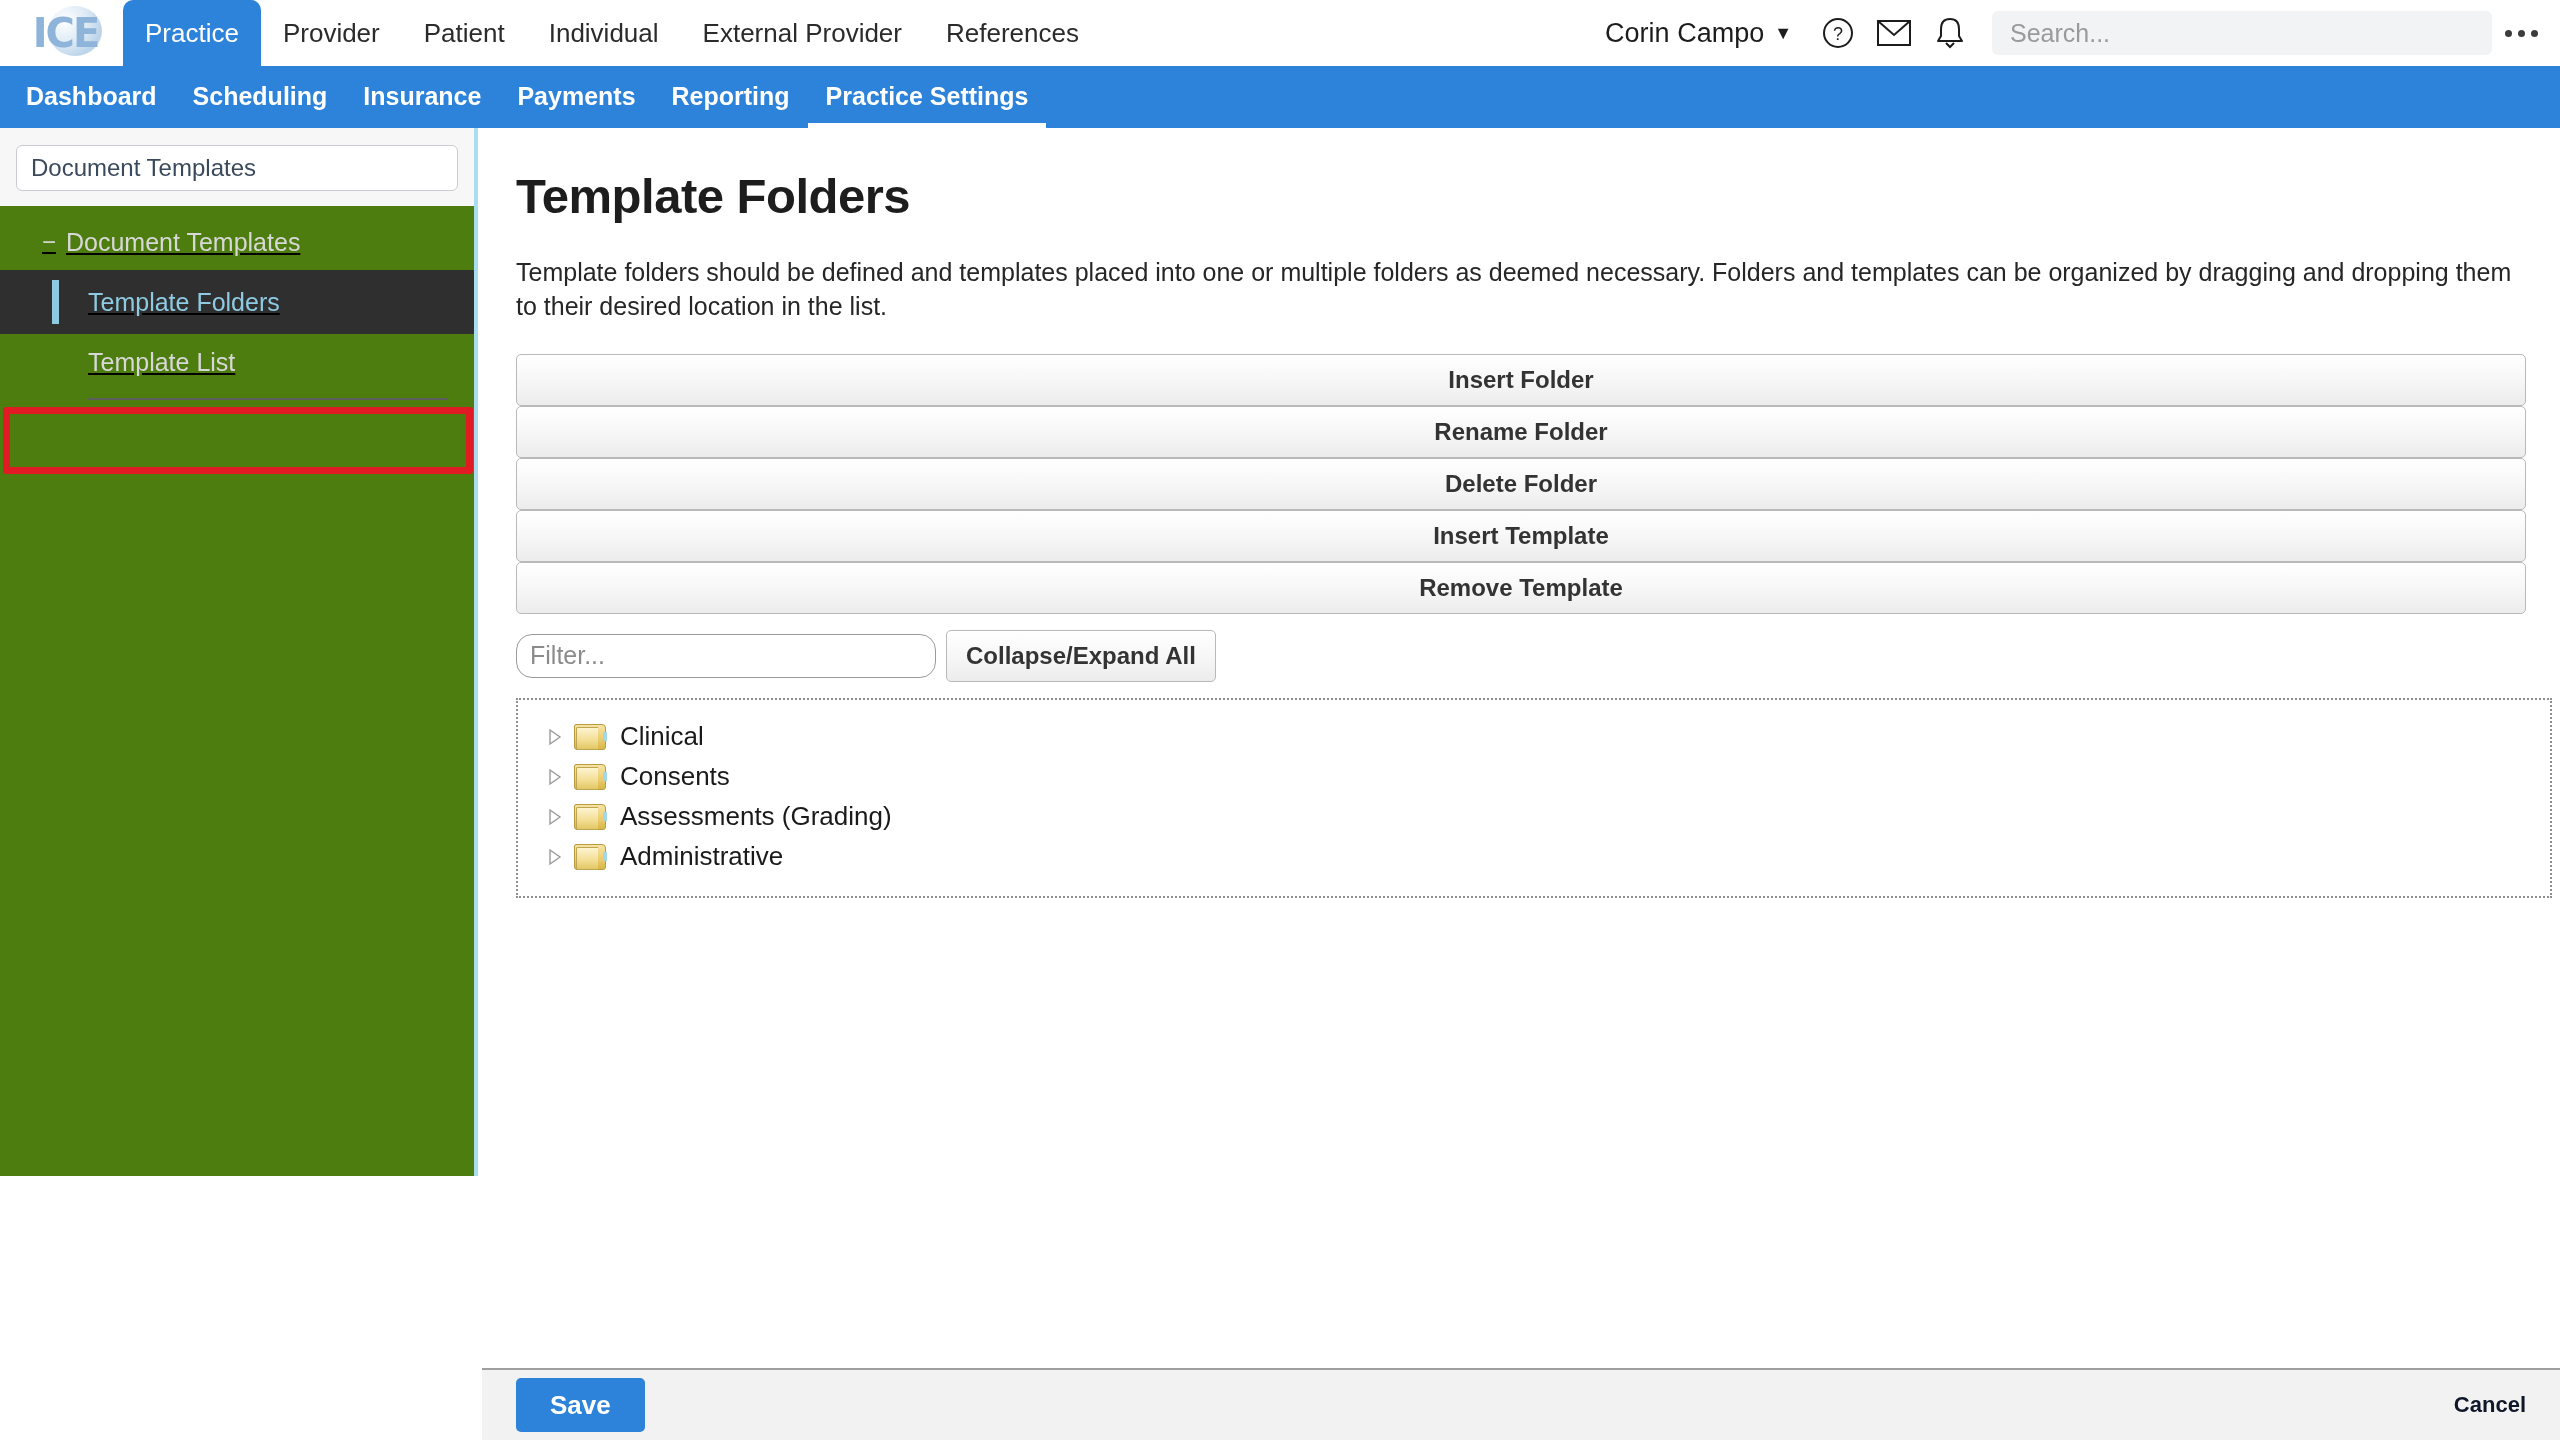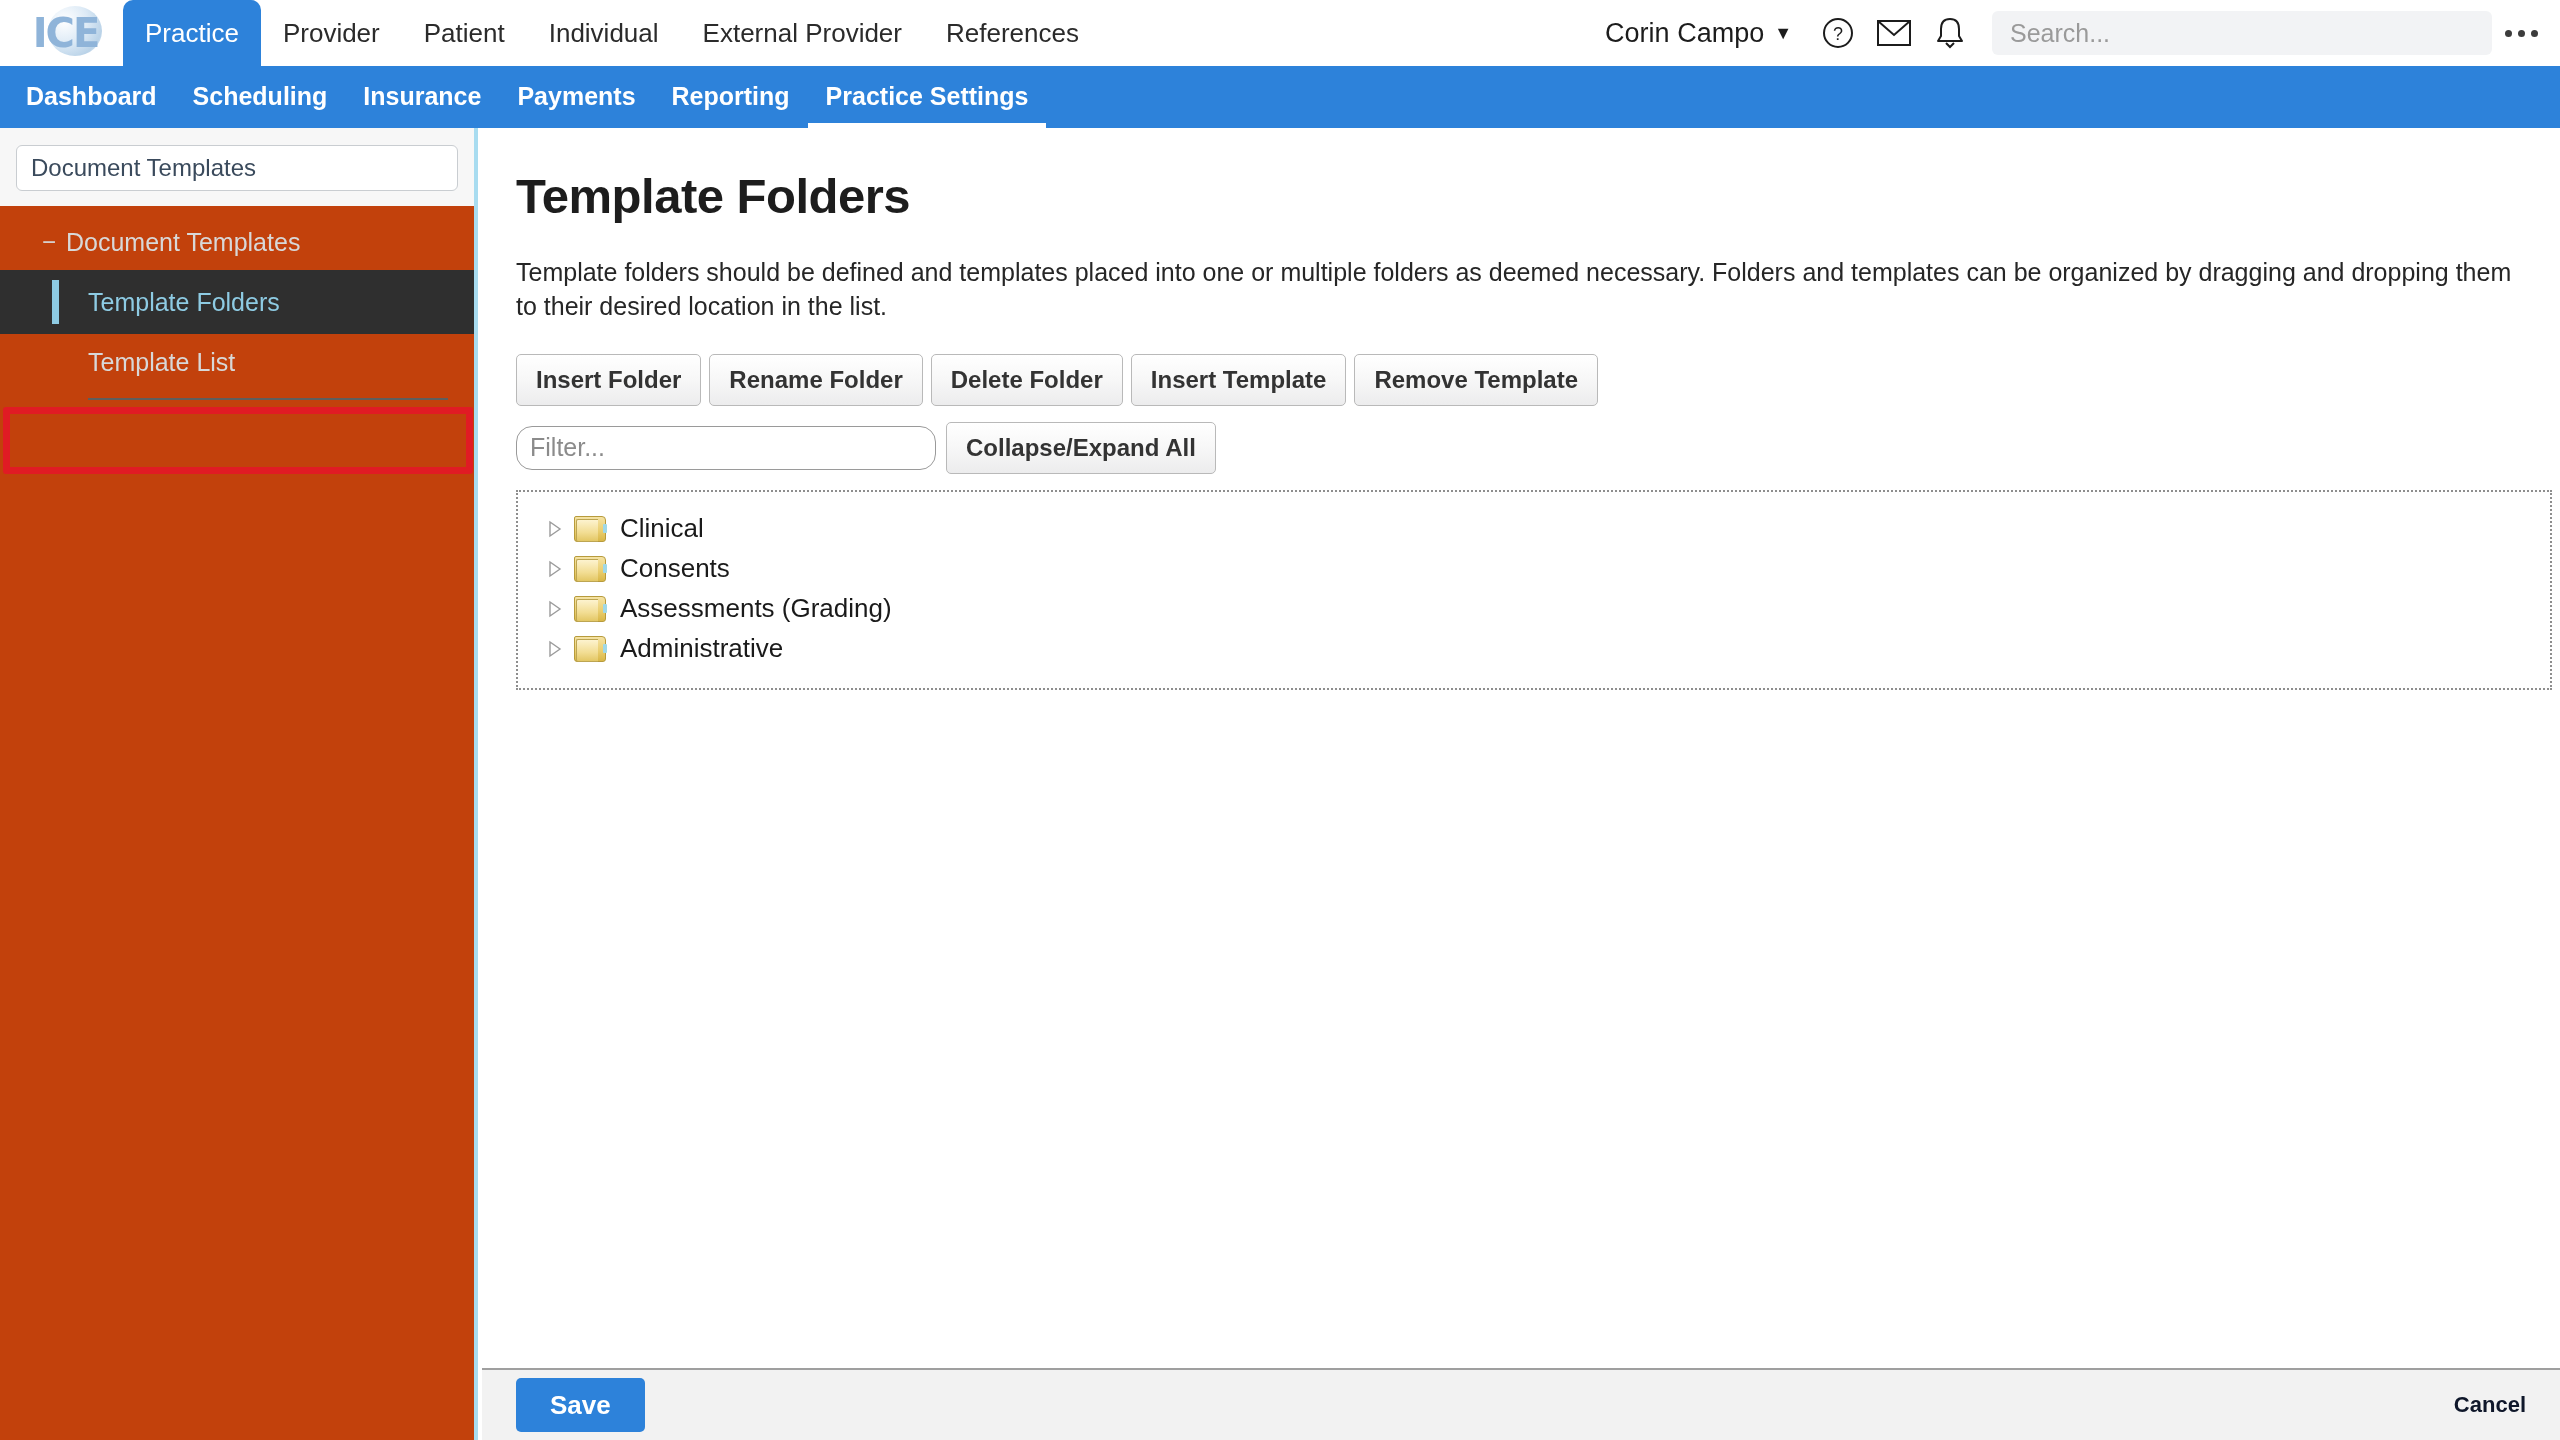--- a/index.html
+++ b/index.html
@@ -142,23 +142,24 @@
     font-weight: bold;
   }
   .snav-item.active {
     border-bottom: 5px solid #ffffff;
   }
 
   
   #sidebar {
     position: absolute;
     left: 0; top: 128px;
-    width: 478px; height: 1312px;
-    background: #c2410c;
+    width: 478px; height: 1048px;
+    background: #4d7c0f;
     border-right: 4px solid #a8dcf0;
+    text-decoration: underline;
   }
   #sidebar-search-wrap {
     background: #f7f7f7;
     padding: 17px 16px 16px 16px;
     height: 78px;
   }
   #sidebar-search {
     width: 100%; height: 46px;
     border: 1px solid #c9cdd1;
     border-radius: 6px;
@@ -248,21 +249,21 @@
     margin-top: 32px;
     font-size: 25px;
     line-height: 1.35;
     color: #262626;
     max-width: 2040px;
   }
 
   #toolbar {
     margin-top: 30px;
     display: flex;
-    gap: 8px;
+    flex-direction: column;
   }
   .btn {
     font-family: "Liberation Sans", sans-serif;
     font-size: 24px;
     font-weight: bold;
     color: #333333;
     background: linear-gradient(to bottom, #ffffff 0%, #f7f7f7 50%, #ececed 100%);
     border: 1px solid #b9b9b9;
     border-radius: 5px;
     padding: 0 19px;

